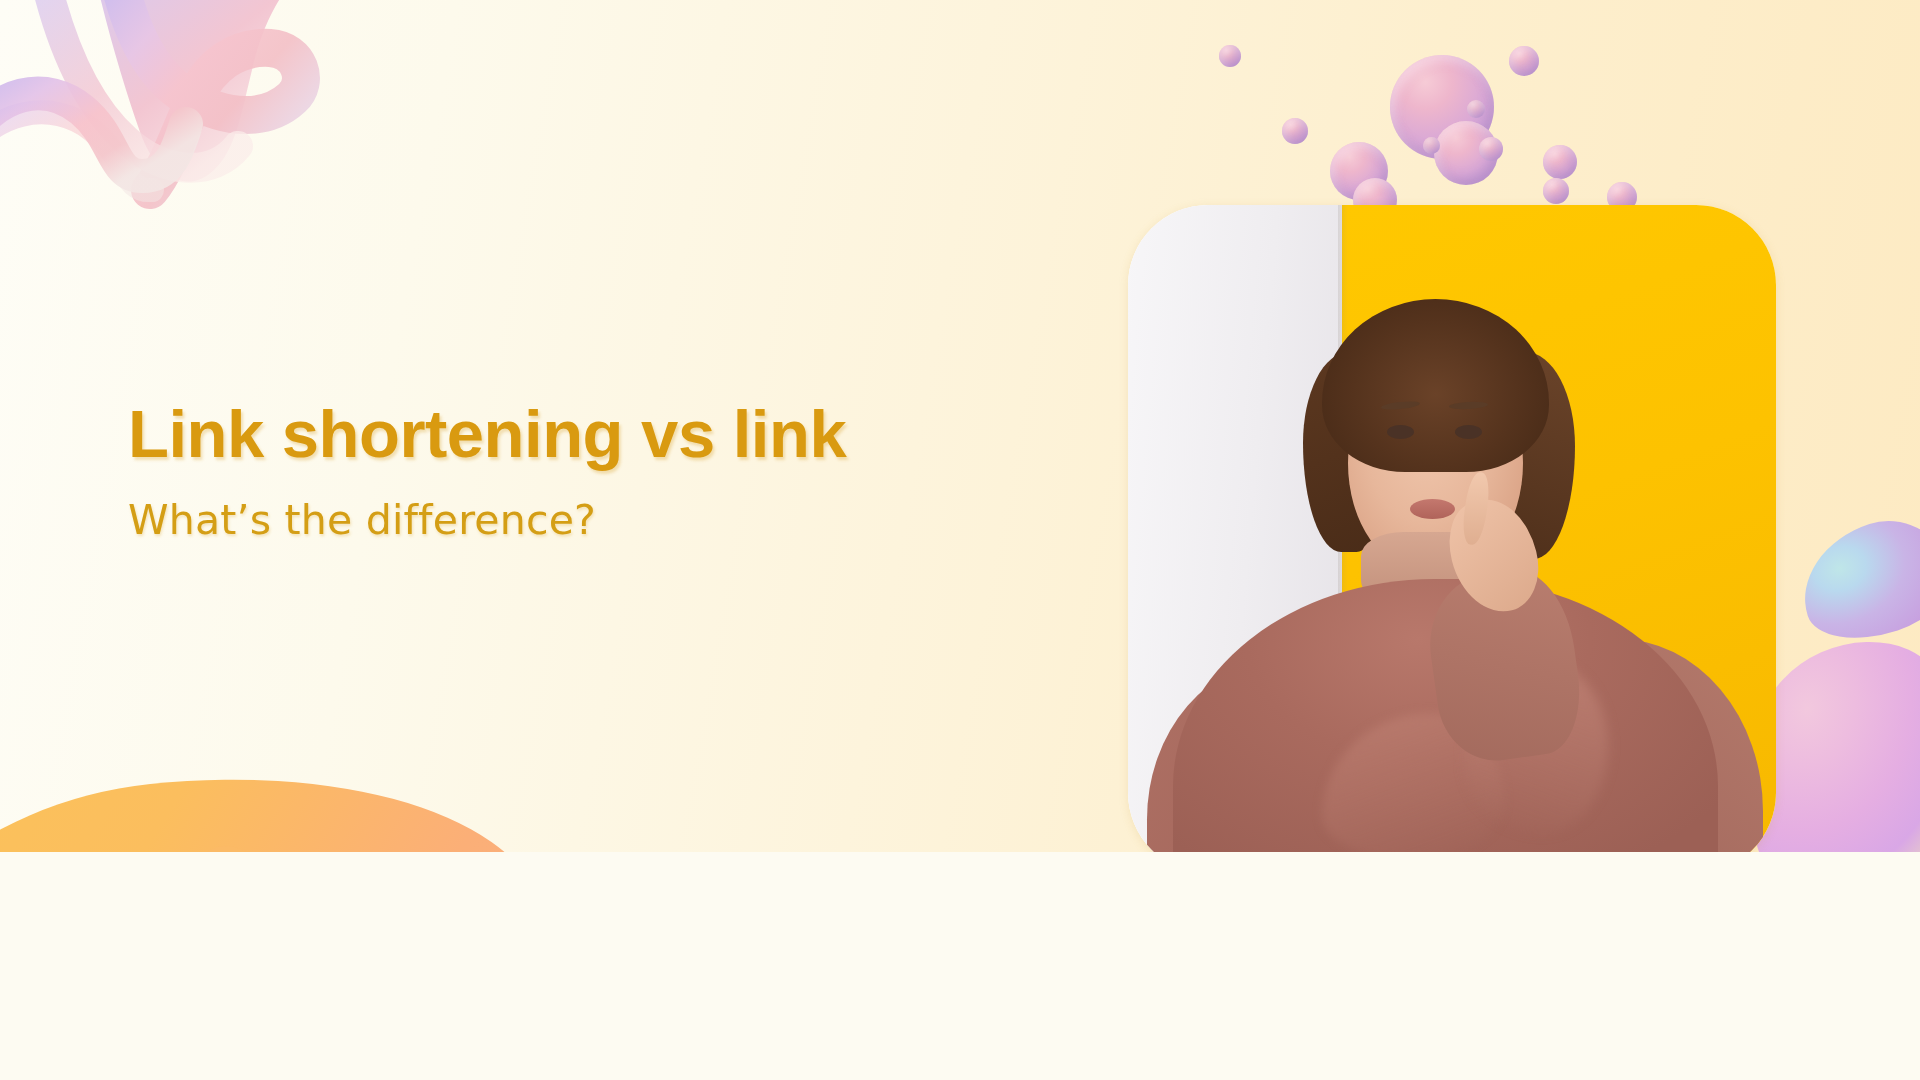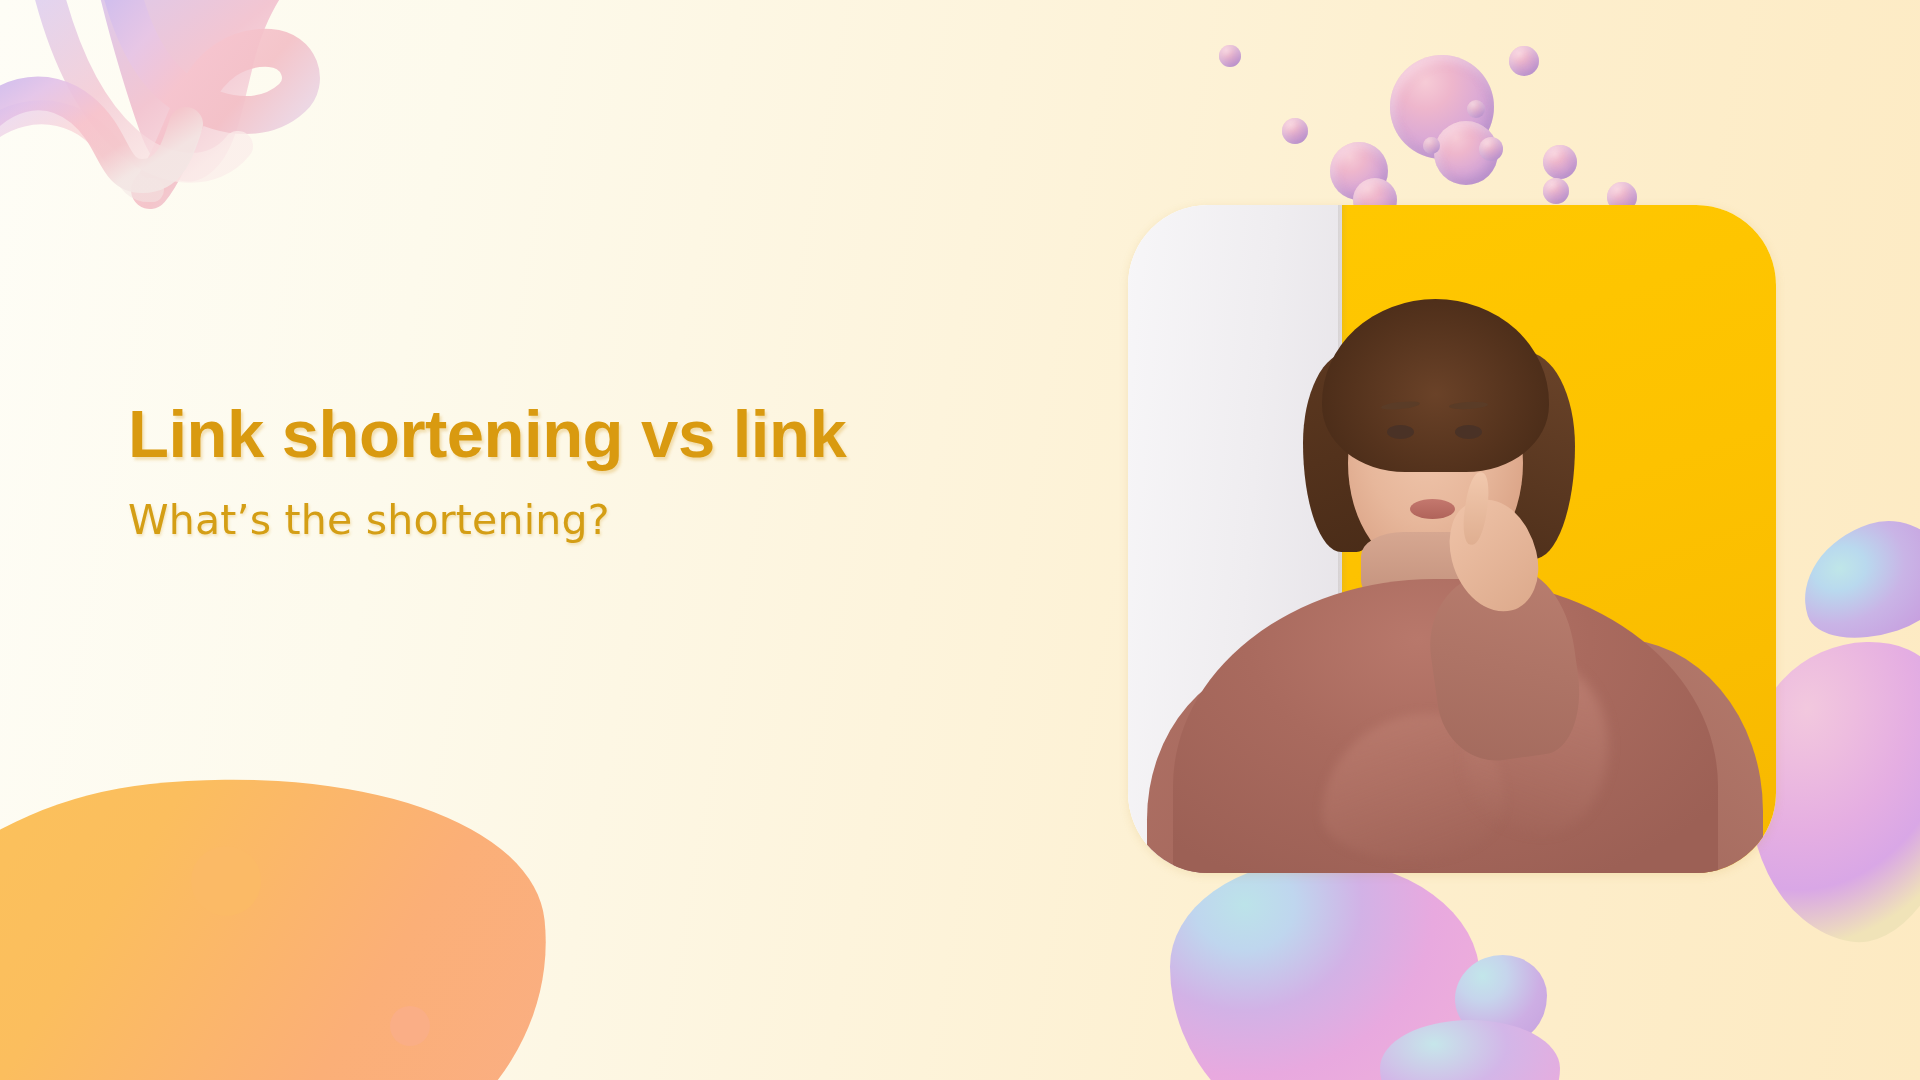--- a/index.html
+++ b/index.html
@@ -2,21 +2,21 @@
 <html><head>
 <meta charset="utf-8">
 <style>
   html,body{margin:0;padding:0;}
   body{
     width:1920px;height:1080px;overflow:hidden;
     font-family:"Liberation Sans",sans-serif;
     background:#FDFBF2;
   }
   #stage{
-    position:relative;width:1920px;height:1080px;overflow:hidden;
+    position:relative;width:1920px;height:852px;overflow:hidden;
     background:linear-gradient(100deg,#FEFDF6 0%,#FDFAEC 22%,#FDF4DC 48%,#FDEFCE 70%,#FDEAC2 100%);
   }
   .layer{position:absolute;top:0;left:0;width:1920px;height:1080px;pointer-events:none;}
 
   
   #text-block{
     position:absolute;left:128px;top:398px;width:780px;
   }
   #headline{
     margin:0;
@@ -282,21 +282,21 @@
     <div class="blob" id="irid-right-top"></div>
     <div class="blob" id="irid-right-mid"></div>
     <div class="blob" id="irid-dot-mid"></div>
     <div class="blob" id="irid-bottom-big"></div>
     <div class="blob" id="irid-bottom-small"></div>
     <div class="blob" id="irid-bottom-left-edge"></div>
   </div>
 
   <div id="text-block">
     <h1 id="headline"><span>Link shortening vs link</span><br></h1>
-    <p id="subtitle">What’s the shortening?</p>
+    <p id="subtitle">What’s the difference?</p>
   </div>
 
   <div id="photo-card">
     <div id="photo-inner">
       <div class="wall-white"></div>
       <div class="wall-yellow"></div>
       <div class="wall-edge"></div>
 
       <div id="person">
         <div class="p-hair-r"></div>

